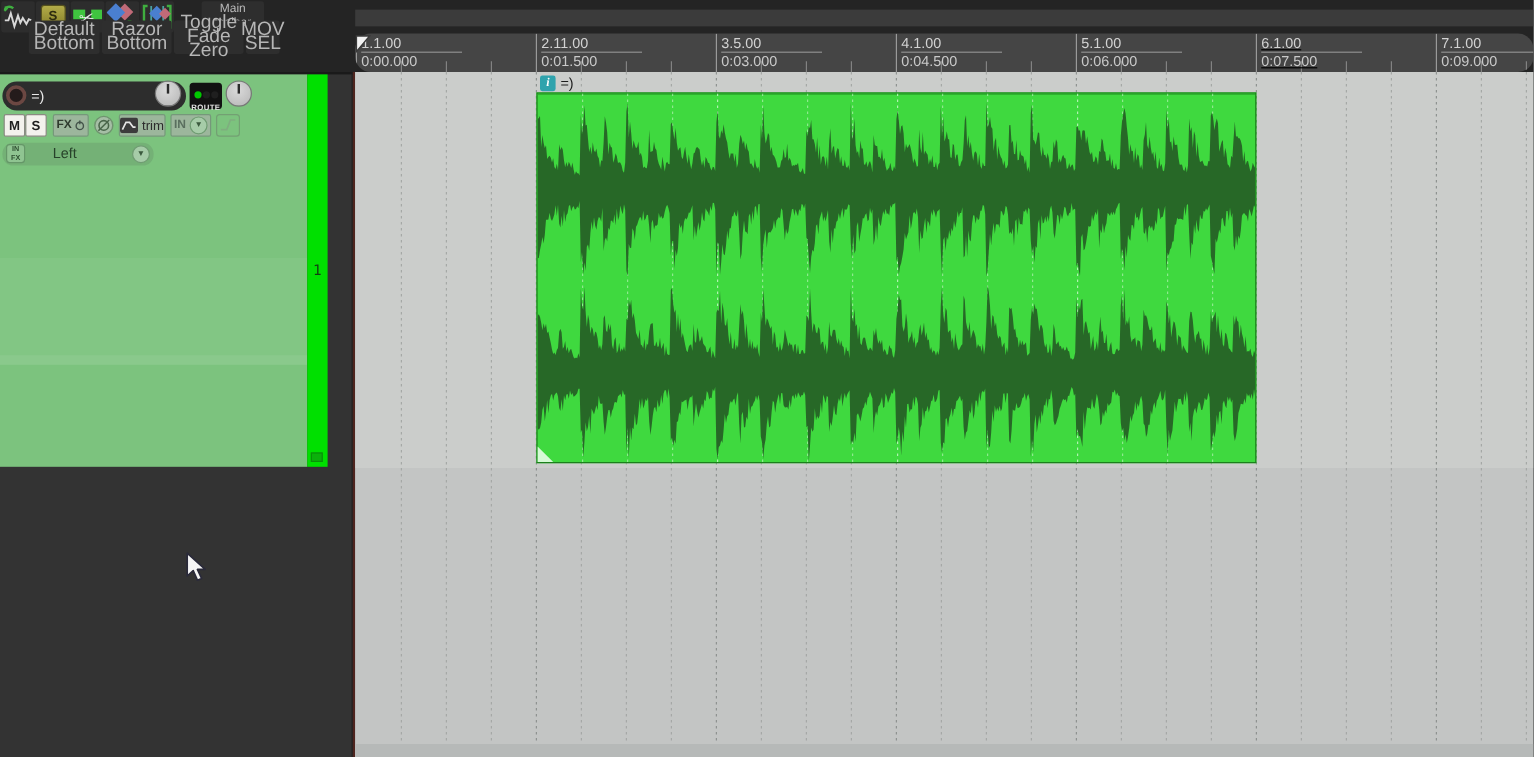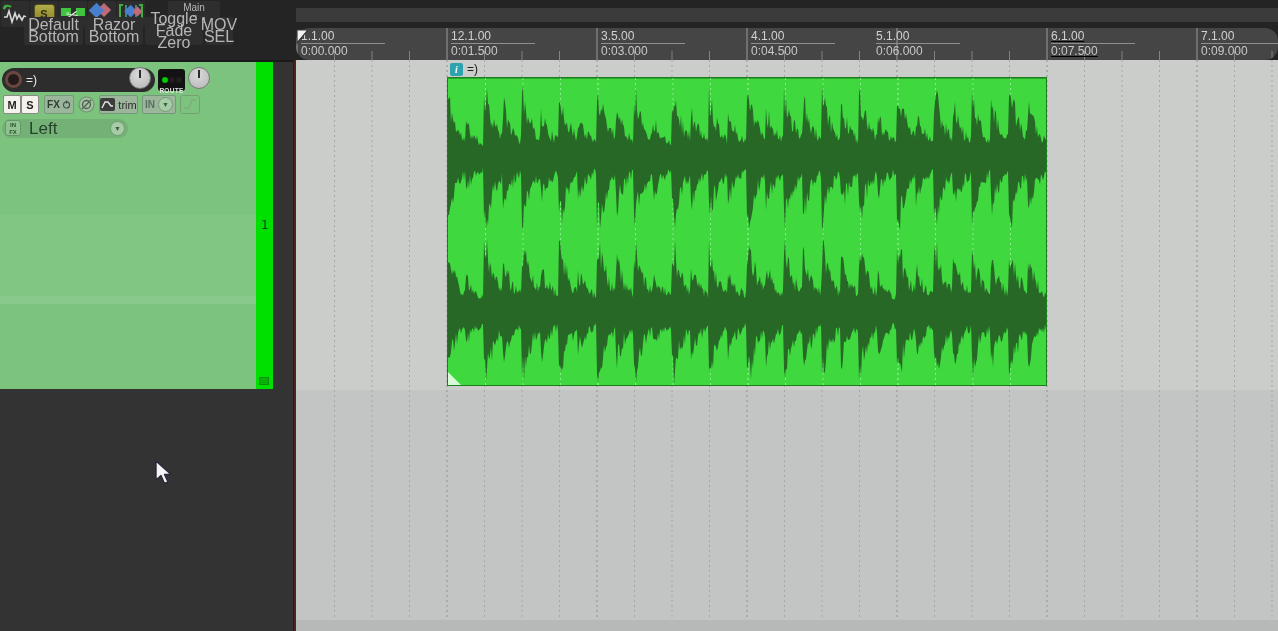--- a/index.html
+++ b/index.html
@@ -35,21 +35,21 @@
   #route-btn{left:158px;top:7px;width:27px;height:22px;background:#121212;border-radius:3px;text-align:center;}
   .led{display:inline-block;width:6px;height:6px;border-radius:50%;margin:2px 0.5px 0 0.5px;}
   #route-label{display:block;color:#e2e2e2;font-size:6.5px;line-height:7px;font-weight:bold;letter-spacing:0.3px;}
   .g-btn{background:#9cb69c;border:1px solid #75987a;border-radius:2px;box-sizing:border-box;
          color:#2f3b2f;font-weight:bold;display:flex;align-items:center;justify-content:center;}
   .w-btn{background:#f3f2ed;border:1px solid #8a8a82;border-radius:2px;box-sizing:border-box;
          color:#1f1f1f;font-weight:bold;font-size:11px;display:flex;align-items:center;justify-content:center;}
   #row3-pill{left:2px;top:57px;width:126px;height:19px;background:#74b176;border-radius:9px;}
   #infx-badge{left:3px;top:1px;width:16px;height:16px;background:#8fc491;border:1px solid #659768;border-radius:3px;
       box-sizing:border-box;color:#2e4f30;font-size:6px;line-height:6.5px;font-weight:bold;text-align:center;padding-top:1px;}
-  #input-name{left:27px;top:0;height:34px;line-height:19px;color:#27422a;font-size:17px;}
+  #input-name{left:42px;top:0;height:34px;line-height:19px;color:#27422a;font-size:12px;}
   .dd-circle{width:15px;height:15px;border-radius:50%;background:#a6cca8;border:1px solid #6f9c72;box-sizing:border-box;
       display:flex;align-items:center;justify-content:center;color:#3b5a3e;font-size:7px;}
   #meter{left:256px;top:2px;width:17px;height:327px;}
   #meter-num{left:256px;top:158px;width:17px;text-align:center;color:#123c12;font-size:12px;font-family:"DejaVu Sans Mono",monospace;}
   #meter-folder{left:259px;top:317px;width:10px;height:8px;background:#0bb10b;border:1px solid #089108;box-sizing:border-box;}
   #tcp-div1{left:293px;top:0;width:1px;height:571px;background:#1e1e1e;}
   #tcp-div2{left:294px;top:0;width:2px;height:571px;background:#4e241e;}
   
   #arrange{left:296px;top:60px;width:982px;height:571px;background:#c3c5c4;overflow:hidden;}
   #track-lane{left:0;top:0;width:982px;height:330px;background:#cbcdcb;}
@@ -143,32 +143,32 @@
         <line x1="901" x2="901" y1="0" y2="32" stroke="#9a9a9a" stroke-width="1"></line>
         <line x1="938.5" x2="938.5" y1="23" y2="32" stroke="#828282" stroke-width="1"></line>
         <line x1="976" x2="976" y1="23" y2="32" stroke="#828282" stroke-width="1"></line>
       </svg>
     <div id="ruler-labels">
         <div class="rtick" style="left: 5px;">
           <span class="bar">1.1.00</span>
           <span class="time">0:00.000</span>
         </div>
         <div class="rtick" style="left: 155px;">
-          <span class="bar">12.1.00</span>
+          <span class="bar">2.11.00</span>
           <span class="time">0:01.500</span>
         </div>
         <div class="rtick" style="left: 305px;">
           <span class="bar">3.5.00</span>
           <span class="time">0:03.000</span>
         </div>
         <div class="rtick" style="left: 455px;">
           <span class="bar">4.1.00</span>
           <span class="time">0:04.500</span>
         </div>
-        <div class="rtick" style="left: 580px;">
+        <div class="rtick" style="left: 605px;">
           <span class="bar">5.1.00</span>
           <span class="time">0:06.000</span>
         </div>
         <div class="rtick" style="left: 755px; text-decoration: underline;">
           <span class="bar">6.1.00</span>
           <span class="time">0:07.500</span>
         </div>
         <div class="rtick" style="left: 905px;">
           <span class="bar">7.1.00</span>
           <span class="time">0:09.000</span>

